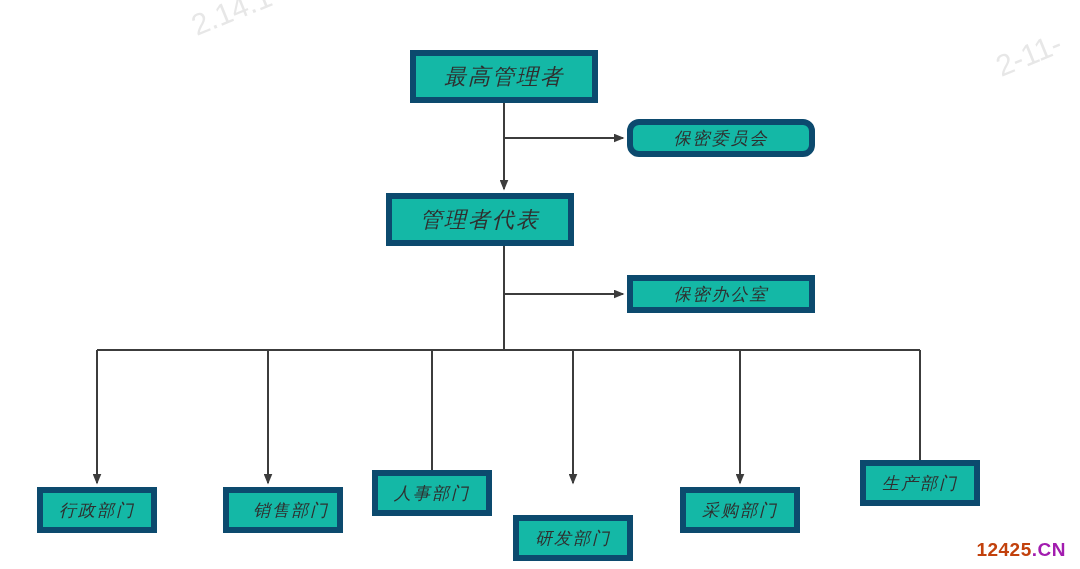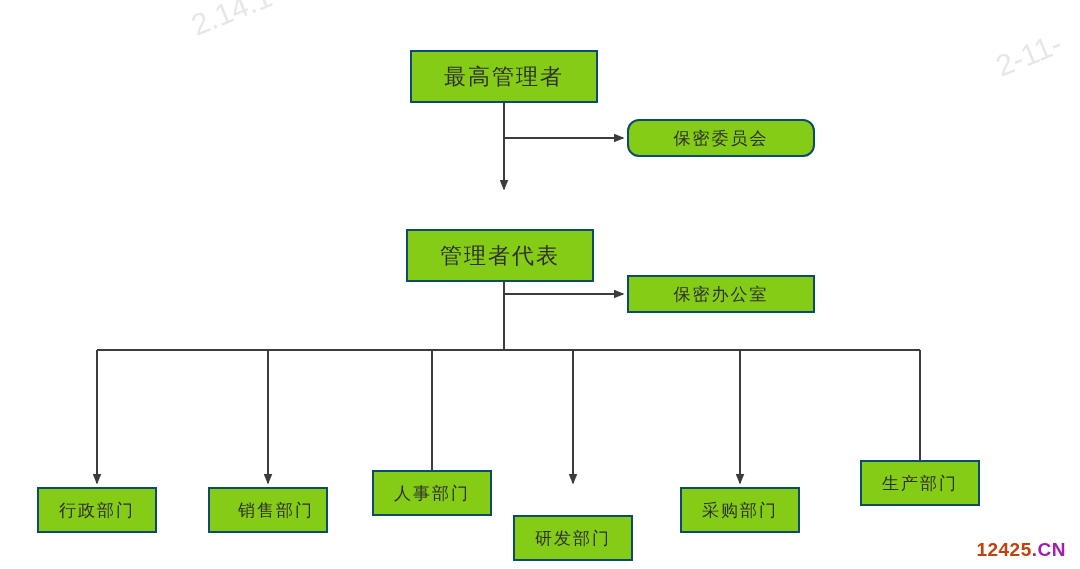--- a/index.html
+++ b/index.html
@@ -18,29 +18,30 @@
   svg.wires {
     position: absolute;
     left: 0;
     top: 0;
     width: 1080px;
     height: 569px;
     pointer-events: none;
   }
   .node {
     position: absolute;
-    background: #84cc16;
-    border: 2px solid #0c4a6e;
+    background: #14b8a6;
+    border: 6px solid #0c4a6e;
     box-sizing: border-box;
     display: flex;
     align-items: center;
     justify-content: center;
     color: #2f2f2f;
     letter-spacing: 2px;
     white-space: nowrap;
+    font-style: italic;
   }
   .node.big {
     width: 188px;
     height: 53px;
     font-size: 22px;
   }
   .node.side {
     width: 188px;
     height: 38px;
     font-size: 17px;
@@ -101,27 +102,27 @@
     <line x1="920" y1="350" x2="920" y2="483" stroke="#3c3c3c" stroke-width="2" marker-end="url(#arrow)"></line>
   </svg>
 
   <div class="watermark wm-top-left">2.14.1</div>
   <div class="watermark wm-top-right">2-11-</div>
 
   <div class="node big" style="left:410px; top:50px;">最高管理者</div>
 
   <div class="node side" style="left:627px; top:119px;border-radius:12px;">保密委员会</div>
 
-  <div class="node big" style="left:406px; top:193px;margin-top:36px;">管理者代表</div>
+  <div class="node big" style="left:386px; top:193px;">管理者代表</div>
 
   <div class="node side" style="left:627px; top:275px;">保密办公室</div>
 
   <div class="node dept" style="left:37px; top:487px;">行政部门</div>
 
-  <div class="node dept" style="left:208px; top:487px;padding-left:16px;">销售部门</div>
+  <div class="node dept" style="left:223px; top:487px;padding-left:16px;">销售部门</div>
 
   <div class="node dept" style="left:372px; top:470px;">人事部门</div>
 
   <div class="node dept" style="left:513px; top:487px;margin-top:28px;">研发部门</div>
 
   <div class="node dept" style="left:680px; top:487px;">采购部门</div>
 
   <div class="node dept" style="left:860px; top:460px;">生产部门</div>
 
   <div class="logo">

